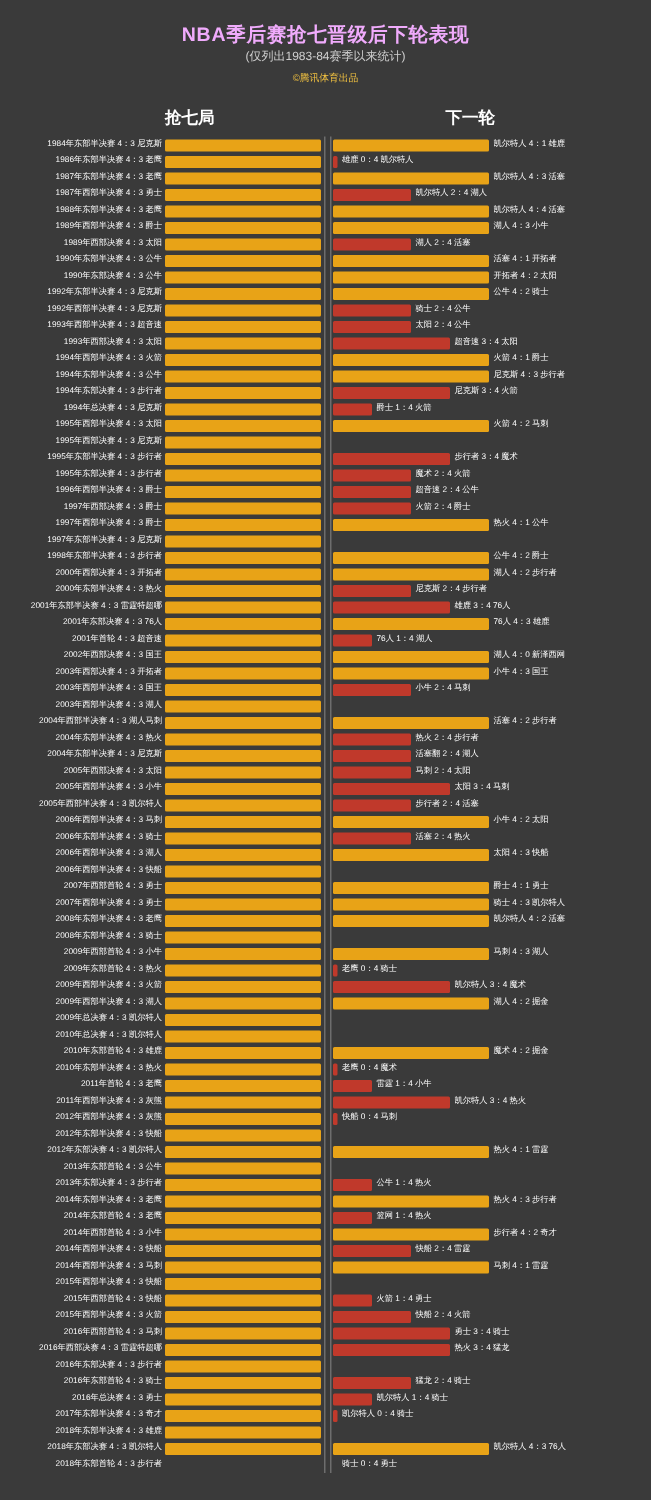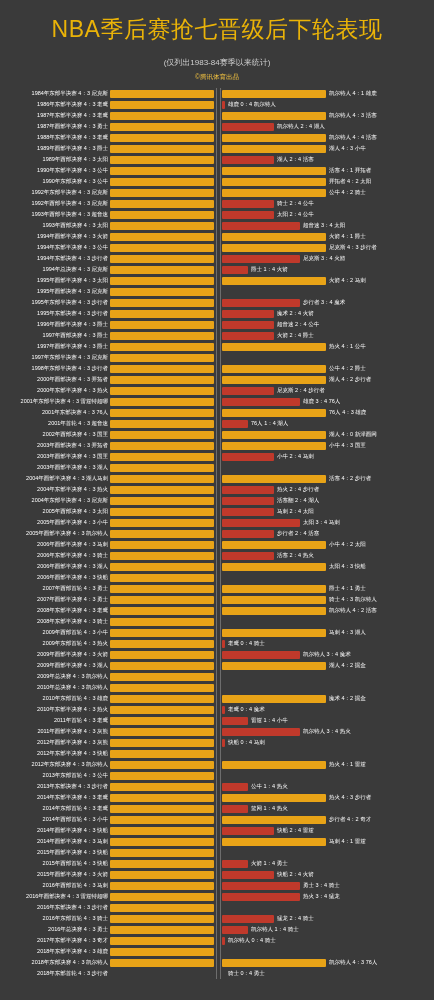--- a/index.html
+++ b/index.html
@@ -7,24 +7,24 @@
     width:434px;
     background:#3a3a3a;
     font-family:"Liberation Sans","DejaVu Sans",sans-serif;
     color:#ffffff;
     -webkit-font-smoothing:antialiased;
   }
   .page{width:434px;position:relative;padding-bottom:4px;}
 
   .header{padding:14px 0 4px 0;text-align:center;}
   .title{
-    font-size:23px;font-weight:normal;letter-spacing:0.5px;color:#eab308;
+    font-size:13px;font-weight:bold;letter-spacing:0.5px;color:#f0abfc;
   }
   .subtitle{
-    margin-top:12px;font-size:8px;color:#cfcfcf;
+    margin-top:0;font-size:8px;color:#cfcfcf;
   }
   .source{
     margin-top:5px;font-size:6.5px;color:#f0c040;
   }
 
   .colheads{
     position:relative;height:18px;margin-top:10px;
   }
   .colheads .ch{
     position:absolute;top:0;font-size:11px;font-weight:bold;color:#ffffff;
@@ -84,20 +84,24 @@
 <body>
 
 <div class="page">
 
   <div class="header">
     <div class="title">NBA季后赛抢七晋级后下轮表现</div>
     <div class="subtitle">(仅列出1983-84赛季以来统计)</div>
     <div class="source">©腾讯体育出品</div>
   </div>
 
+  <div class="colheads">
+    <div class="ch ch-left">抢七局</div>
+    <div class="ch ch-right">下一轮</div>
+  </div>
 
 
   <div class="chart" id="chart">
     <div class="divider div-left"></div>
     <div class="divider div-right"></div>
   <div class="row">
         <div class="lbl">1984年东部半决赛 4：3 尼克斯</div>
         <div class="barwrap-left">
           <div class="bar-left" style="width: 104px;"></div>
         </div>

